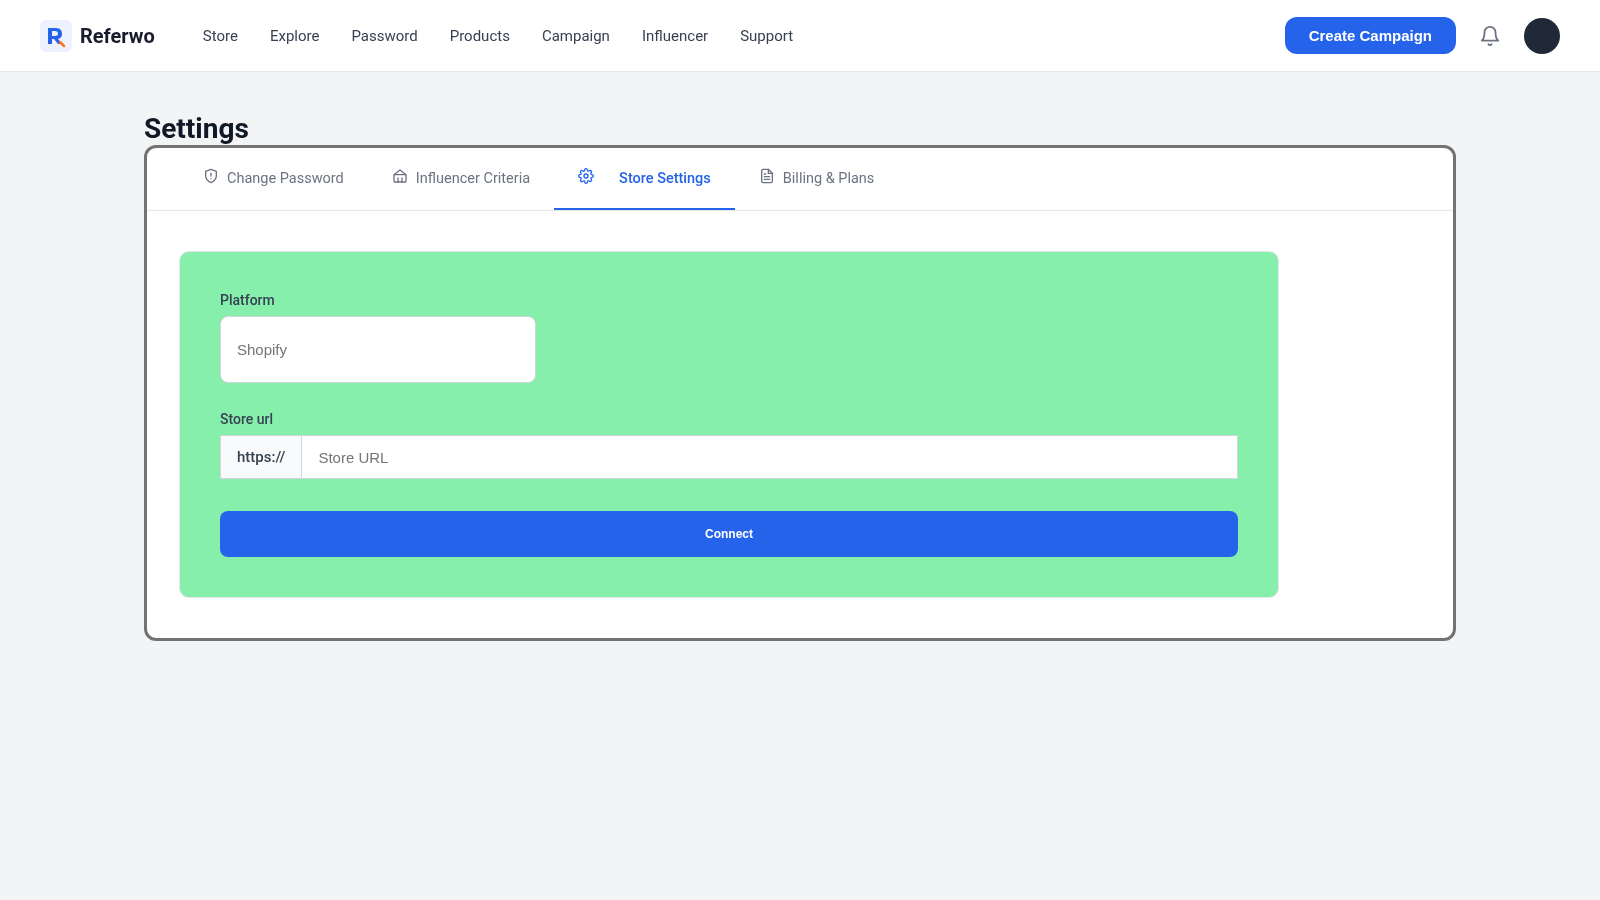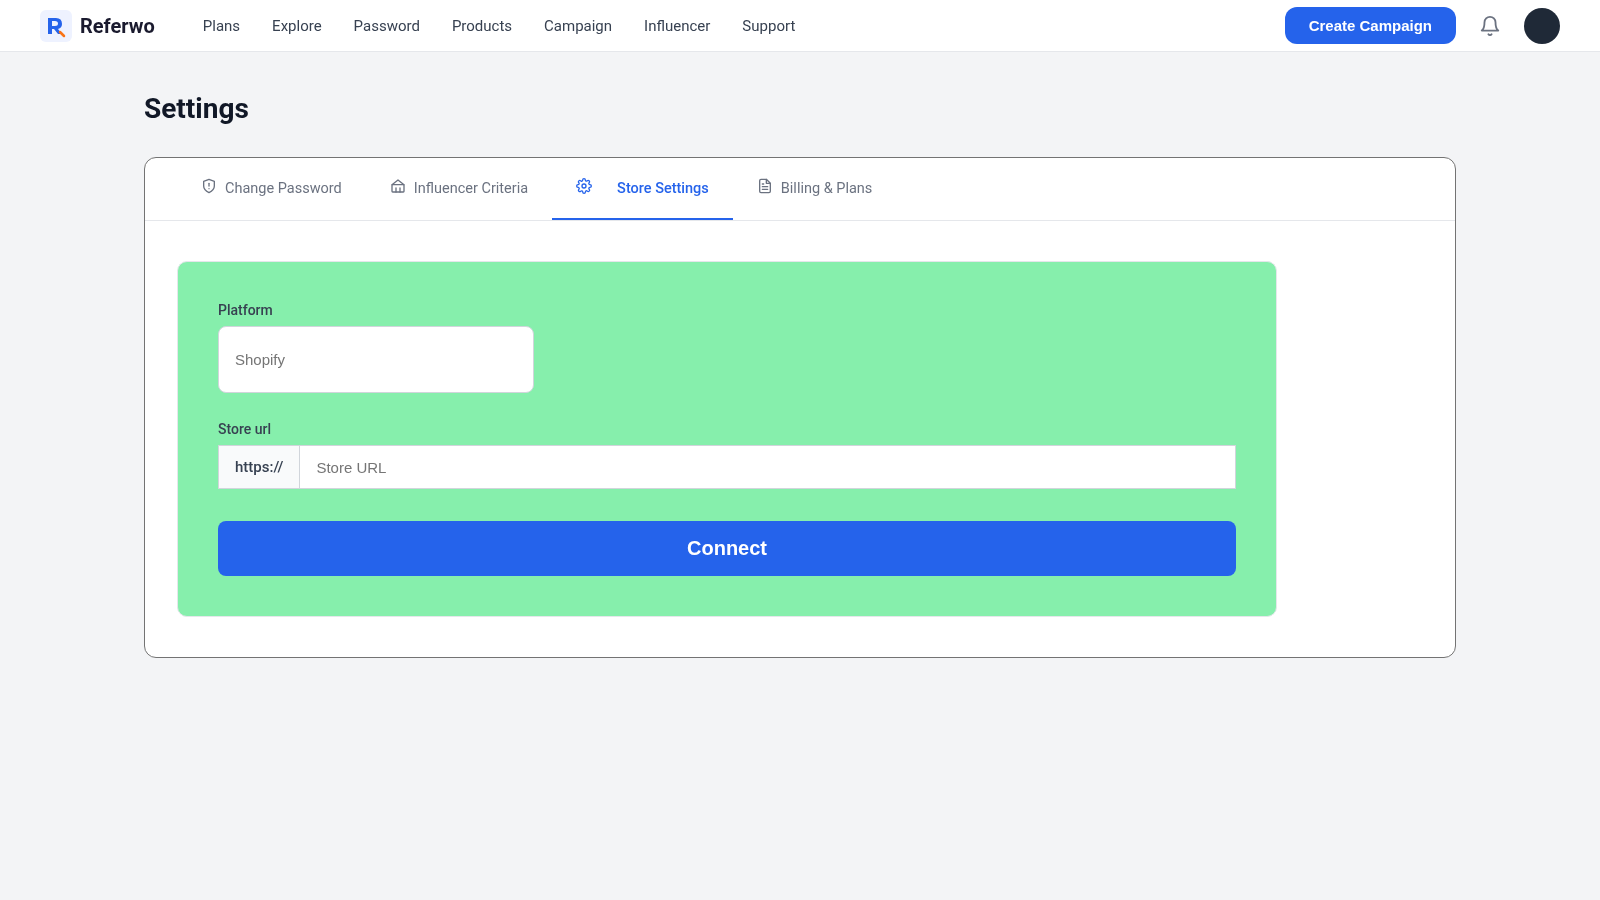--- a/index.html
+++ b/index.html
@@ -6,21 +6,21 @@
     body {
       font-family: -apple-system, BlinkMacSystemFont, 'Segoe UI', Roboto, sans-serif;
       background: #f3f4f6;
       min-height: 900px;
       width: 1600px;
     }
 
     
     .header {
       background: #ffffff;
-      height: 52px;
+      height: 72px;
       display: flex;
       align-items: center;
       padding: 0 40px;
       border-bottom: 1px solid #e5e7eb;
       position: sticky;
       top: 0;
       z-index: 100;
     }
     .logo-area {
       display: flex;
@@ -86,40 +86,39 @@
 
     
     .page-content {
       padding: 40px 144px;
       max-width: 1600px;
     }
     .page-header-row {
       display: flex;
       justify-content: space-between;
       align-items: flex-end;
-      margin-bottom: 32px;
     }
     .page-title {
       font-size: 28px;
       font-weight: 700;
       color: #111827;
     }
     .info-message {
       color: #d97706;
       font-size: 14.5px;
       line-height: 1.6;
       max-width: 340px;
       text-align: left;
     }
 
     
     .settings-card {
       background: #ffffff;
       border-radius: 12px;
-      border: 1px solid #737373;
+      border: 3px solid #737373;
       padding: 0;
     }
 
     
     .tabs {
       display: flex;
       align-items: center;
       gap: 0;
       padding: 0 32px;
       border-bottom: 1px solid #e5e7eb;
@@ -207,42 +206,42 @@
     }
 
     .connect-btn {
       width: 100%;
       max-width: 1040px;
       background: #2563eb;
       color: #ffffff;
       border: none;
       border-radius: 8px;
       padding: 16px;
-      font-size: 20px;
+      font-size: 12px;
       font-weight: 600;
       cursor: pointer;
       margin-top: 4px;
       text-align: center;
     }
   </style>
 </head>
 <body>
 
 <header class="header">
   <a class="logo-area">
     <svg class="logo-icon" viewBox="0 0 32 32" fill="none" xmlns="http://www.w3.org/2000/svg">
       <rect width="32" height="32" rx="6" fill="#EEF2FF"></rect>
       <path d="M8 8 L16 8 Q22 8 22 14 Q22 18 18 19 L22 24 L18 24 L14 19 L12 19 L12 24 L8 24 Z M12 11 L12 16 L15 16 Q18 16 18 13.5 Q18 11 15 11 Z" fill="#2563eb"></path>
       <path d="M20 22 L24 26" stroke="#f97316" stroke-width="2.5" stroke-linecap="round"></path>
     </svg>
     <span class="logo-text">Referwo</span>
   </a>
 
   <nav class="nav">
-    <a class="nav-item">Plans</a>
+    <a class="nav-item">Store</a>
     <a class="nav-item">Explore</a>
     <a class="nav-item">Password</a>
     <a class="nav-item">Products</a>
     <a class="nav-item">Campaign</a>
     <a class="nav-item">Influencer</a>
     <a class="nav-item">Support</a>
   </nav>
 
   <div class="header-actions">
     <button class="create-campaign-btn">Create Campaign</button>

